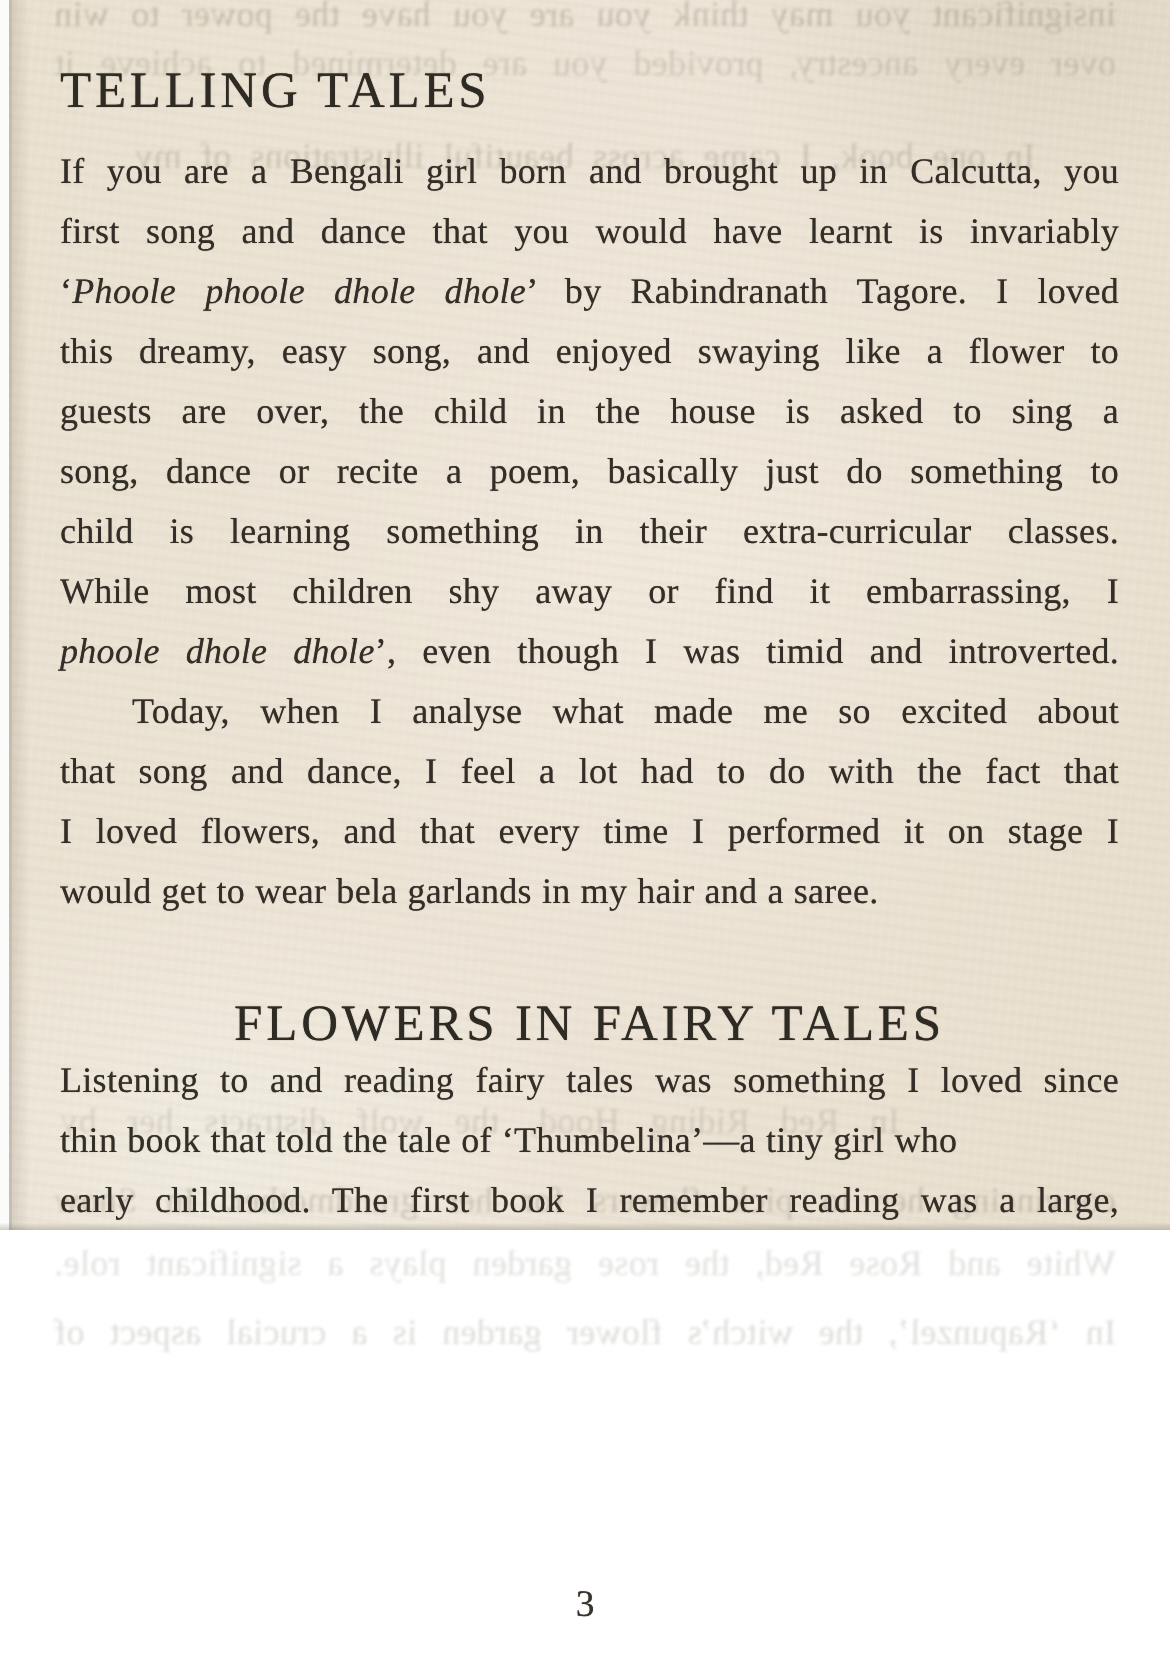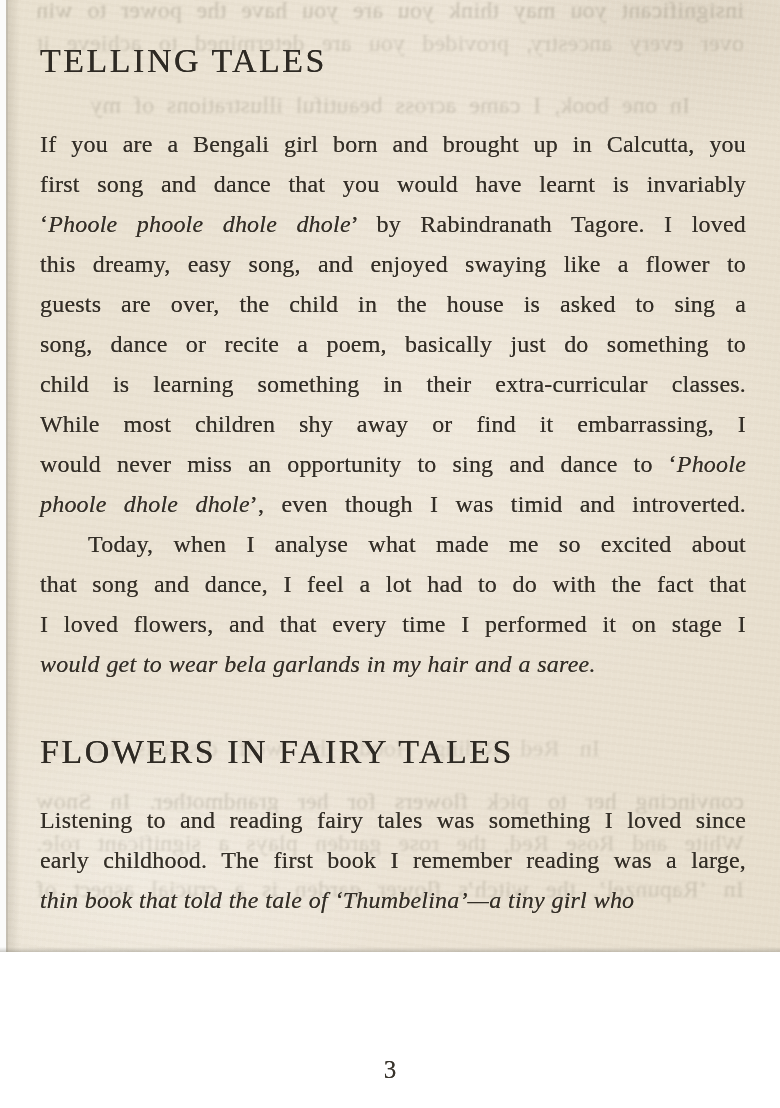--- a/index.html
+++ b/index.html
@@ -3,21 +3,21 @@
 <meta charset="utf-8">
 <style>
   html, body {
     margin: 0; padding: 0;
     width: 780px; height: 1108px;
     background: #ffffff;
     overflow: hidden;
   }
   .scan {
     position: relative;
-    width: 780px; height: 952px;
+    width: 780px; height: 820px;
     background:
       radial-gradient(ellipse 340px 220px at 88% 2%, rgba(150,135,110,.12), transparent 60%),
       radial-gradient(ellipse 420px 320px at 18% 92%, rgba(255,255,255,.28), transparent 60%),
       radial-gradient(ellipse 500px 400px at 60% 45%, rgba(255,252,244,.20), transparent 70%),
       linear-gradient(100deg, #e9e1d0 0%, #ece4d6 50%, #e7decd 100%);
     font-family: "Liberation Serif", serif;
   }
   .texture {
     position: absolute; inset: 0; z-index: 1; pointer-events: none;
     background-image:
@@ -48,32 +48,32 @@
     position: absolute; left: 40px; top: 0; width: 706px; z-index: 3;
     color: #332e27;
   }
   .heading {
     font-size: 34px; line-height: 34px; font-weight: normal;
     letter-spacing: 2.5px; color: #2e2a24;
     text-shadow: 0 0 .6px rgba(46,42,36,.9);
     margin: 0;
   }
   .h1 { margin-top: 44px; }
-  .h2 { margin-top: 50px; line-height: 36px; }
+  .h2 { margin-top: 50px; line-height: 36px; text-align: center; }
   .para { font-size: 24px; letter-spacing: .2px; word-spacing: .5px; }
-  .para-a { margin-top: 46px; }
+  .para-a { margin-top: 17px; }
   .para-b { margin-top: 0; }
-  .para-c { margin-top: 30px; }
+  .para-c { }
   .line {
     height: 40px; line-height: 40px;
     text-align: justify; text-align-last: justify;
     white-space: nowrap;
     text-shadow: 0 0 .5px rgba(51,46,39,.75);
   }
-  .line.natural { text-align-last: left; font-style: italic; }
+  .line.natural { text-align-last: left; }
   .line.indent  { text-indent: 48px; }
   .it { font-style: italic; }
 
   .pageno {
     position: absolute; top: 1056px; left: 0; width: 100%; z-index: 3;
     text-align: center; font-size: 25px; color: #38332b;
     text-shadow: 0 0 .5px rgba(56,51,43,.8);
   }
 </style>
 </head>
@@ -97,37 +97,36 @@
 
     <div class="para para-a">
         <div class="line"><span>If you are a Bengali girl born and brought up in Calcutta, you</span></div>
         <div class="line"><span>first song and dance that you would have learnt is invariably</span></div>
         <div class="line"><span>‘</span><span class="it">Phoole phoole dhole dhole</span><span>’ by Rabindranath Tagore. I loved</span></div>
         <div class="line"><span>this dreamy, easy song, and enjoyed swaying like a flower to</span></div>
         <div class="line"><span>guests are over, the child in the house is asked to sing a</span></div>
         <div class="line"><span>song, dance or recite a poem, basically just do something to</span></div>
         <div class="line"><span>child is learning something in their extra-curricular classes.</span></div>
         <div class="line"><span>While most children shy away or find it embarrassing, I</span></div>
-        <div class="line"><span>would never miss an opportunity to sing and dance to ‘</span><span class="it">Phoole</span></div>
         <div class="line"><span class="it">phoole dhole dhole</span><span>’, even though I was timid and introverted.</span></div>
       </div>
 
     <div class="para para-b">
         <div class="line indent"><span>Today, when I analyse what made me so excited about</span></div>
         <div class="line"><span>that song and dance, I feel a lot had to do with the fact that</span></div>
         <div class="line"><span>I loved flowers, and that every time I performed it on stage I</span></div>
         <div class="line natural"><span>would get to wear bela garlands in my hair and a saree.</span></div>
       </div>
 
     <h2 class="heading h2">FLOWERS IN FAIRY TALES</h2>
 
     <div class="para para-c">
         <div class="line"><span>Listening to and reading fairy tales was something I loved since</span></div>
+        <div class="line natural"><span>thin book that told the tale of ‘Thumbelina’—a tiny girl who</span></div>
         <div class="line"><span>early childhood. The first book I remember reading was a large,</span></div>
-        <div class="line natural"><span>thin book that told the tale of ‘Thumbelina’—a tiny girl who</span></div>
       </div>
   </div>
 
   <div class="pageno">3</div>
 
   <div class="edge-white"></div>
   <div class="edge-line"></div>
   <div class="edge-shade"></div>
   <div class="bottom-shade"></div>
 </div>

